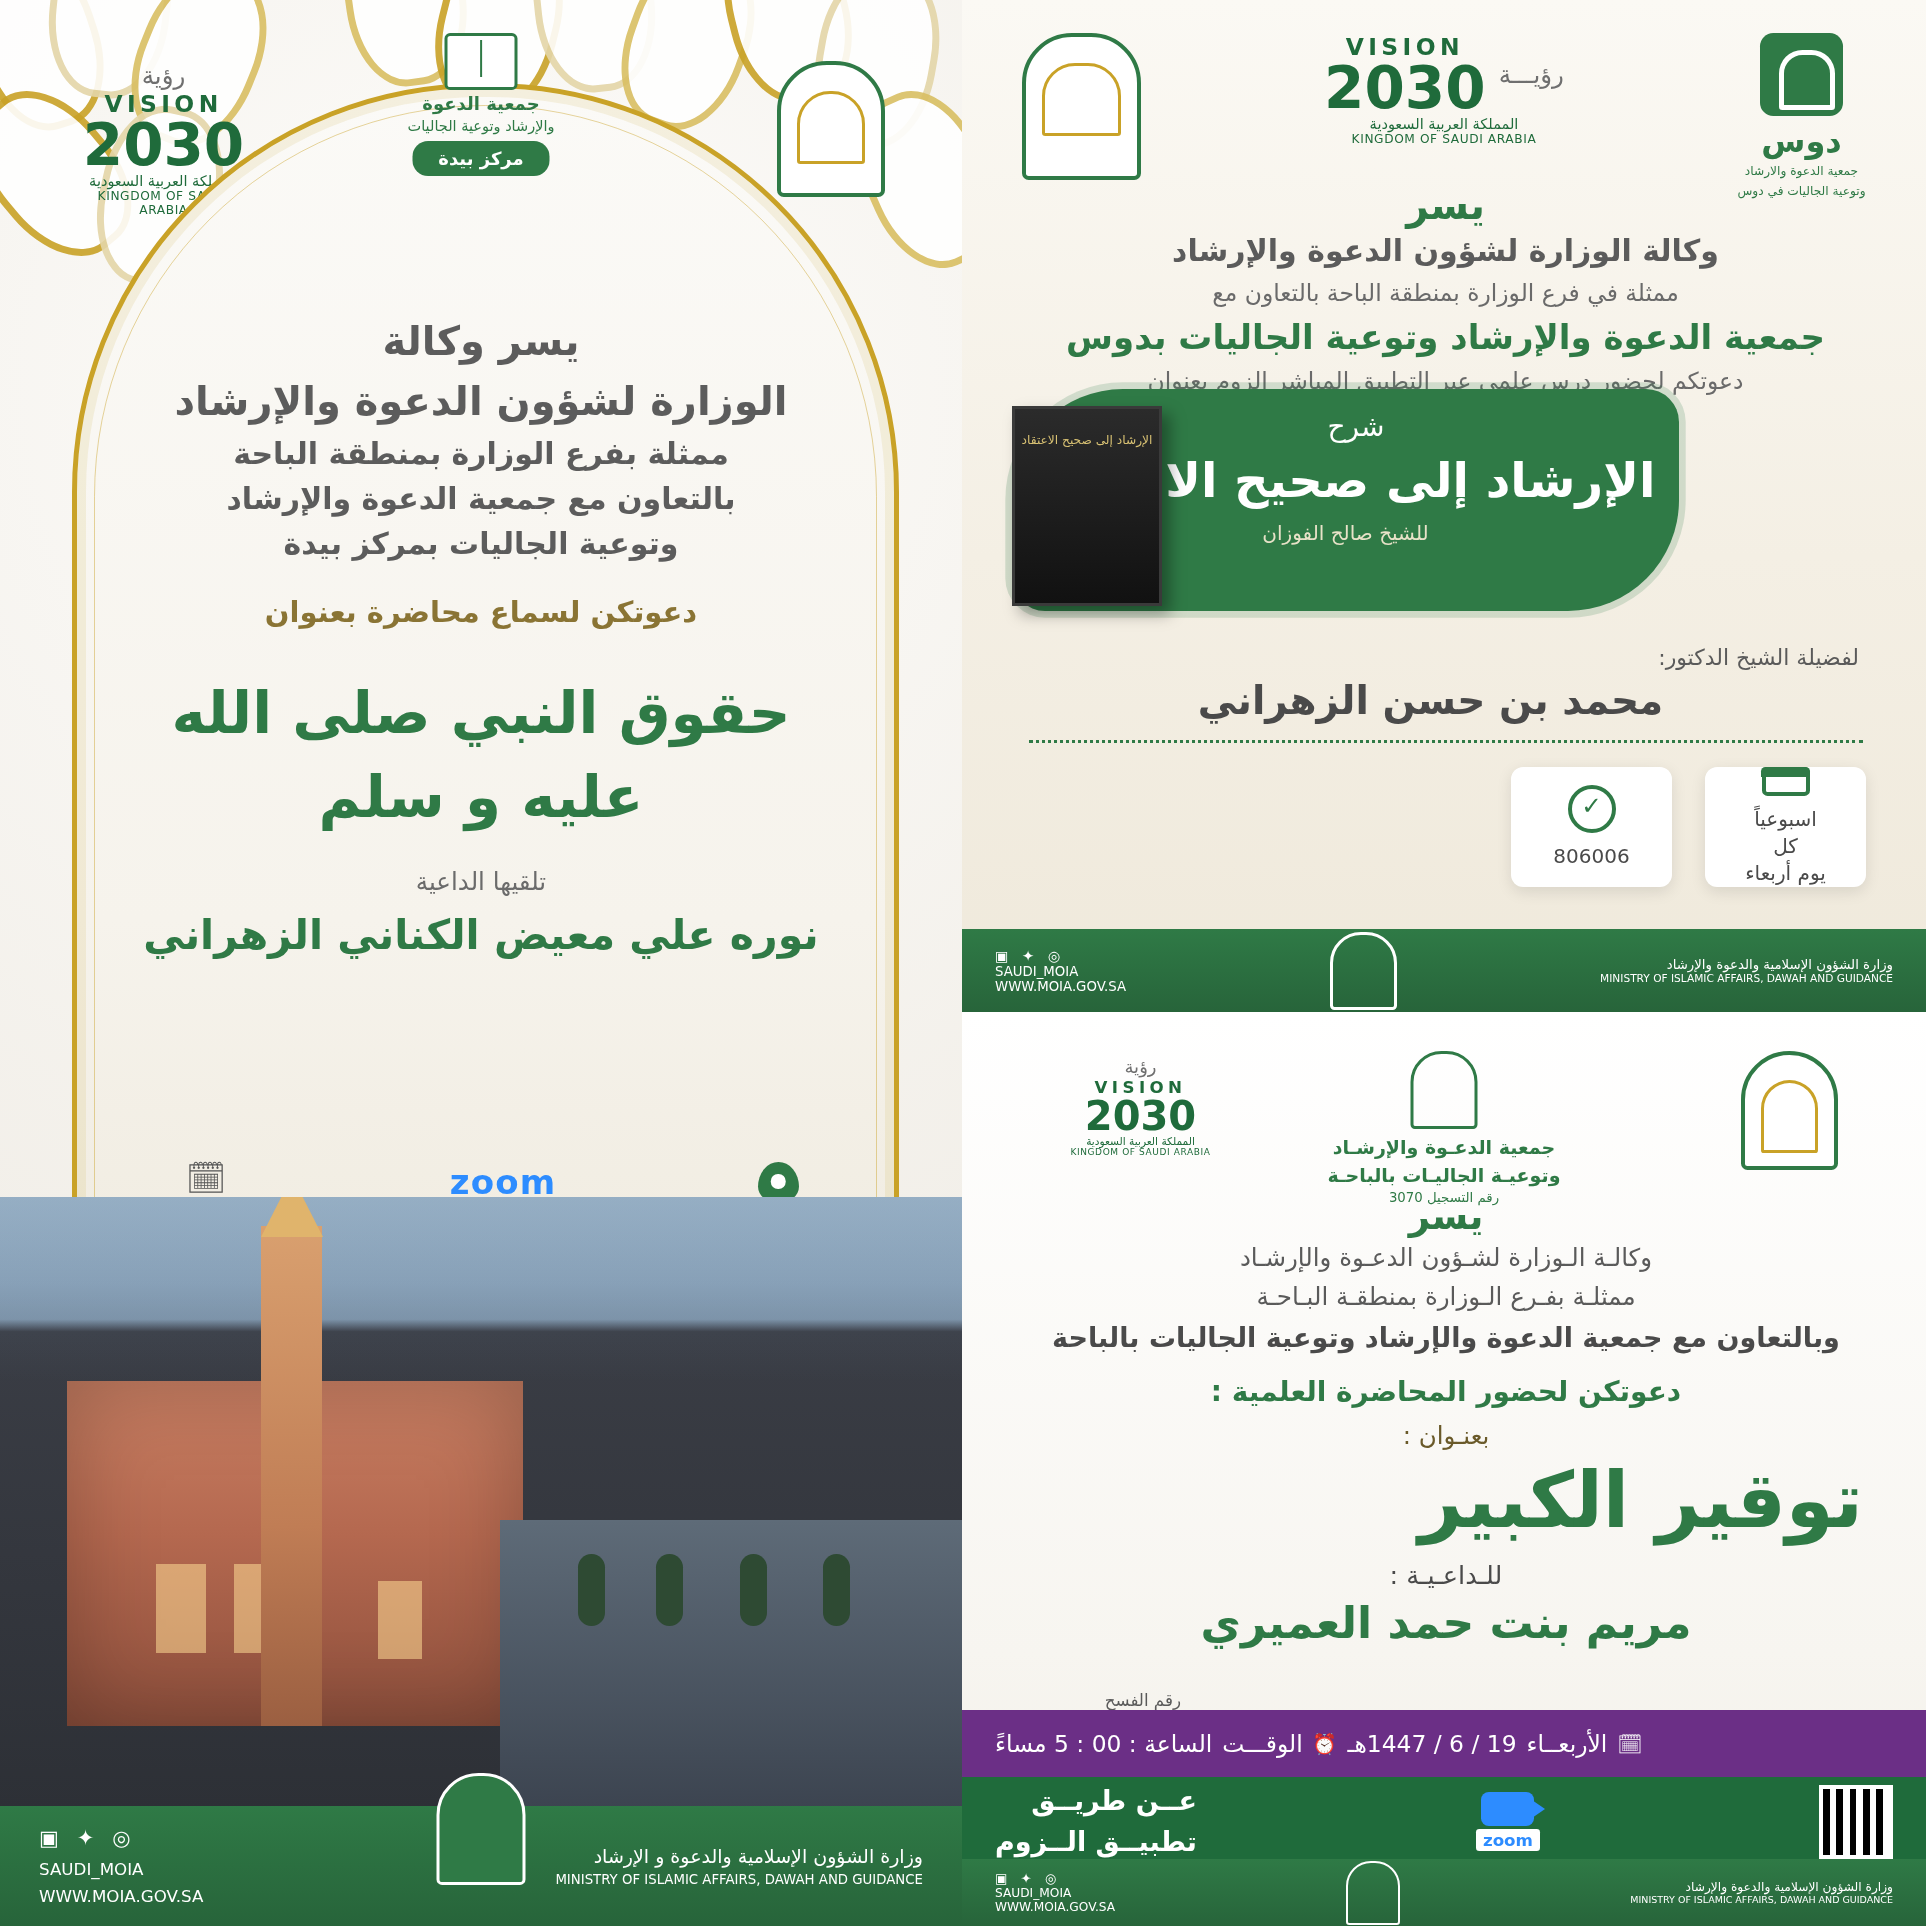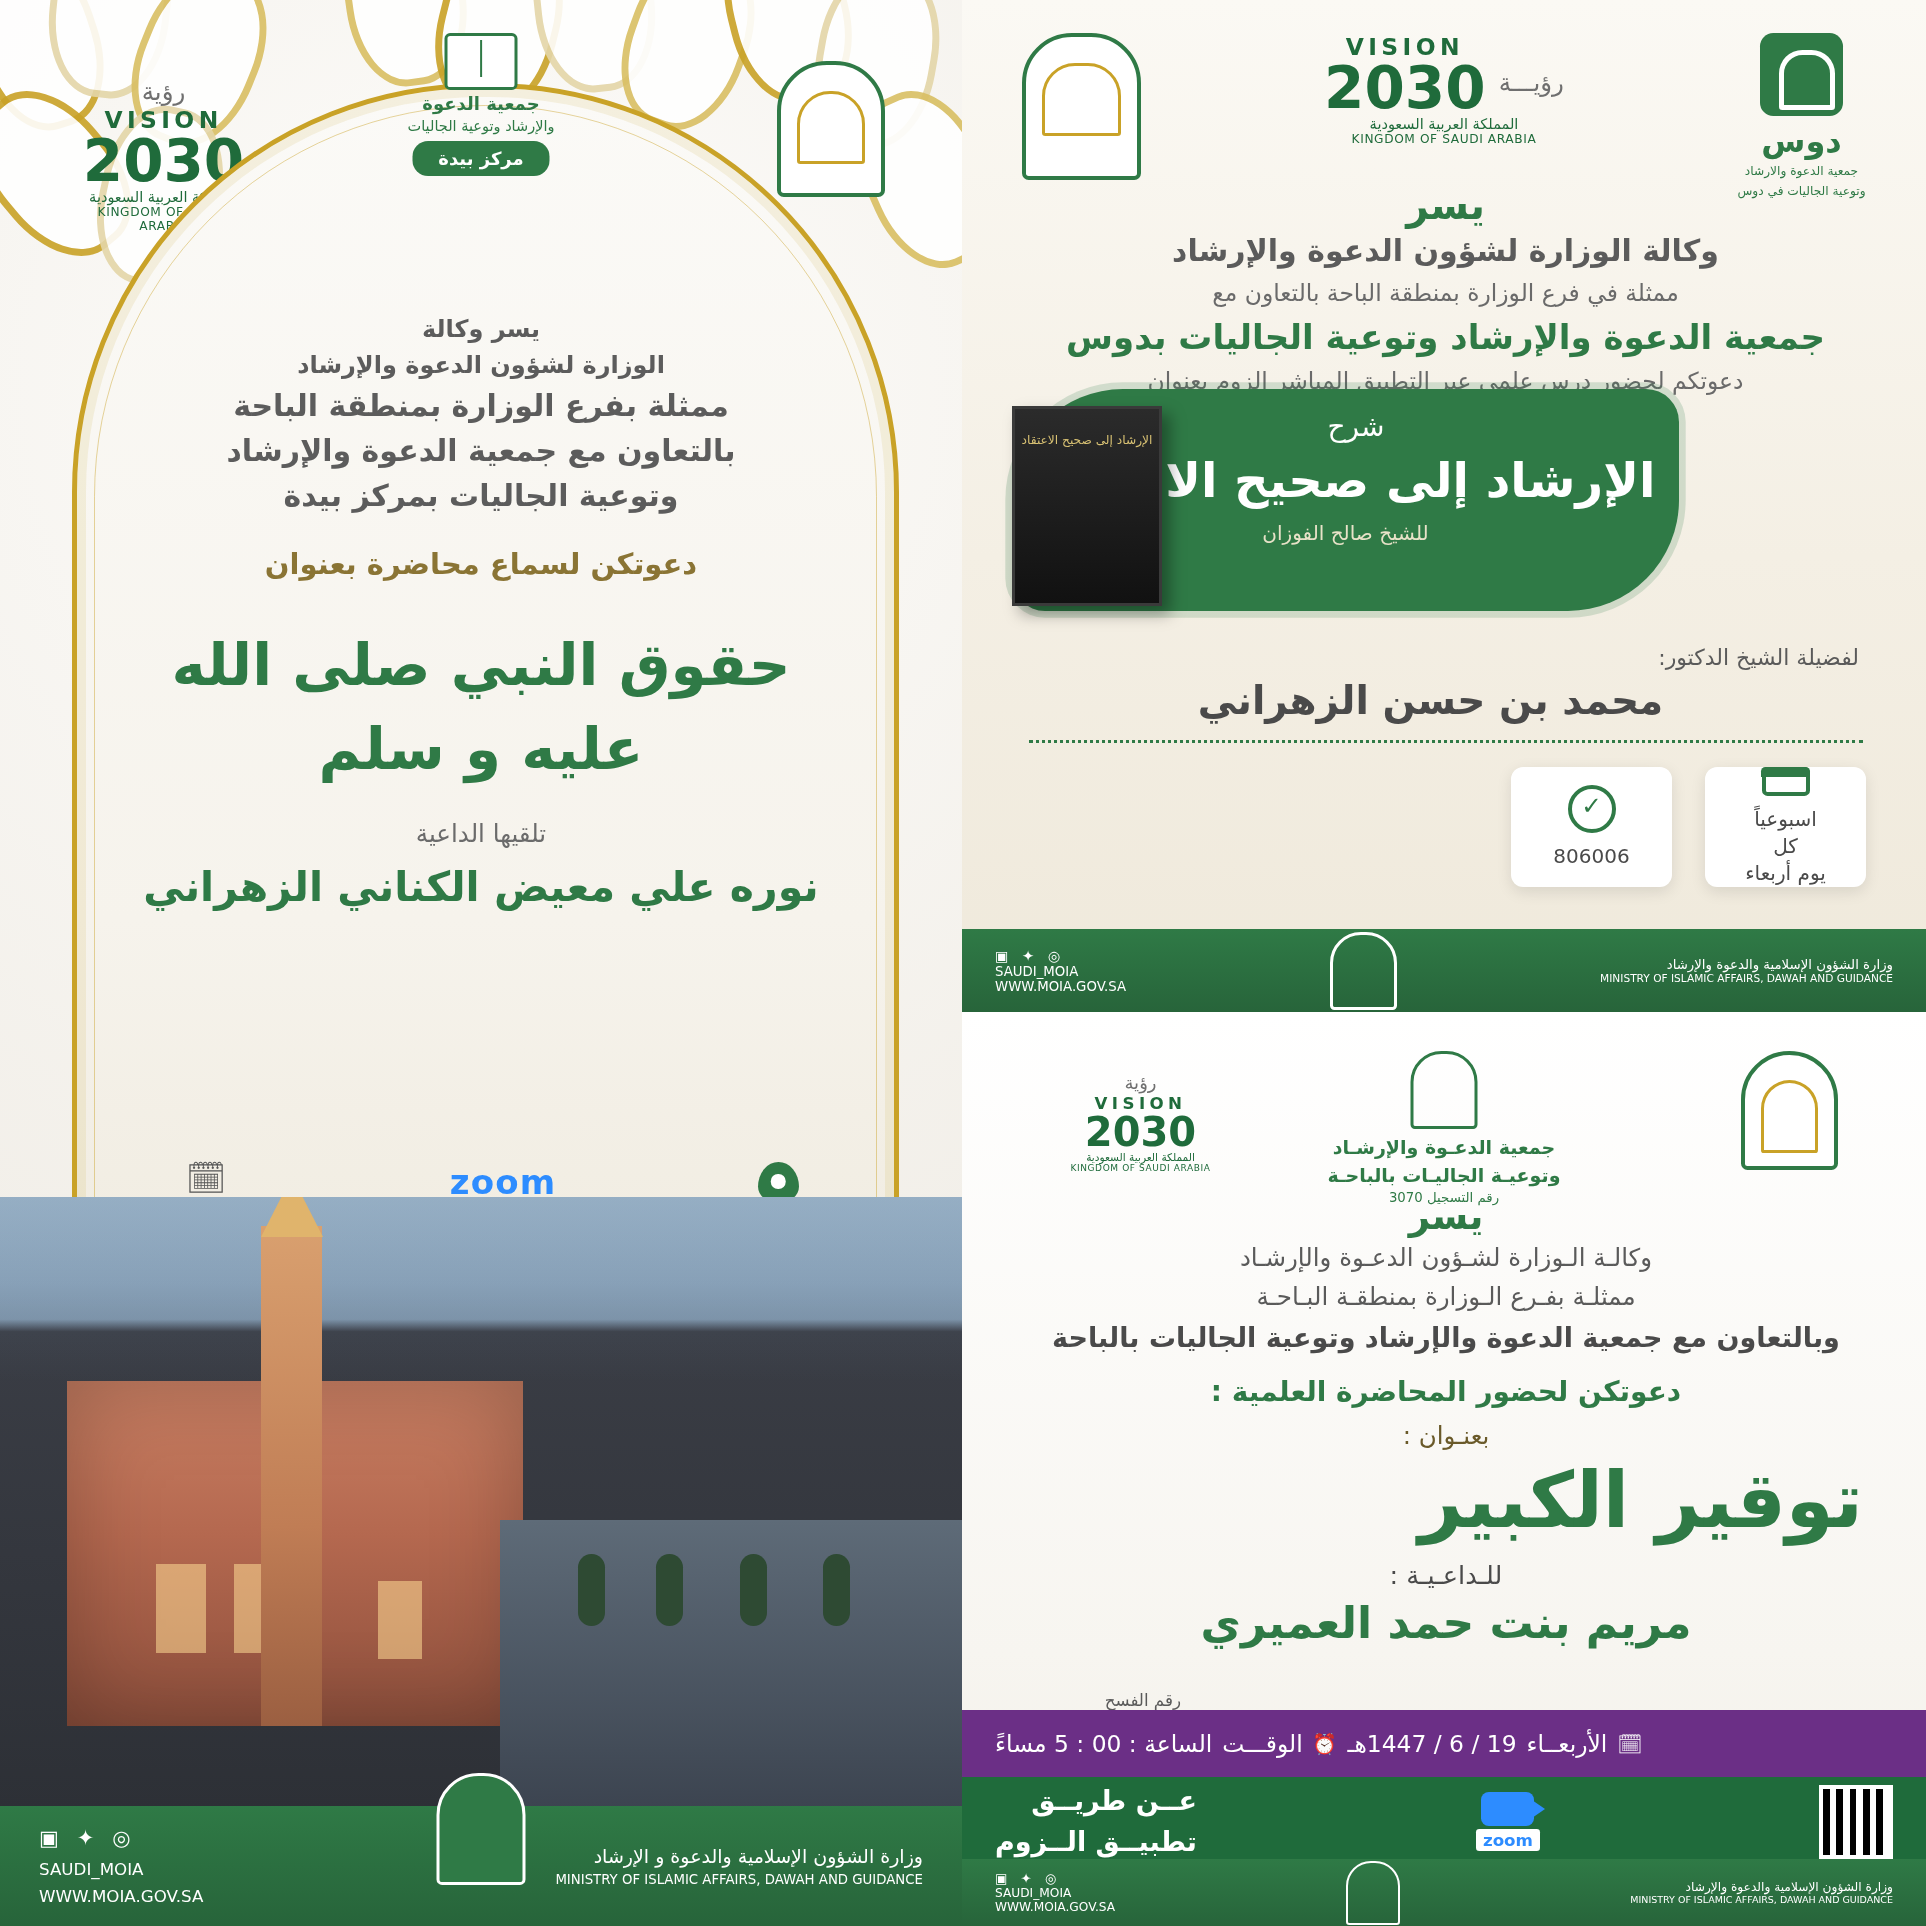--- a/index.html
+++ b/index.html
@@ -57,39 +57,39 @@
     background:#2f7a46;transform:translateX(-50%);
   }
   .assoc-t1{font-size:18px;font-weight:bold;color:#2f7a46;letter-spacing:0;}
   .assoc-t2{font-size:14.5px;color:#2f7a46;margin-top:3.3px;}
   .center-pill{
     display:inline-block;margin-top:7.8px;background:#2f7a46;color:#fff;
     font-size:18px;font-weight:bold;padding:6.7px 25.6px;border-radius:15.6px;
   }
 
   .vision-left{position:absolute;left:72px;top:61px;width:183px;text-align:center;color:#1f6b3b;}
-  .vision-ar{font-size:24.5px;color:#6f6f6f;margin-top:16px;}
+  .vision-ar{font-size:24.5px;color:#6f6f6f;}
   .vision-word{font-size:23.4px;letter-spacing:4.4px;color:#1f6b3b;font-weight:bold;}
   .vision-num{font-size:58px;font-weight:bold;color:#1f6b3b;line-height:.95;}
   .vision-sub1{font-size:14.5px;color:#1f6b3b;}
   .vision-sub2{font-size:12.2px;color:#1f6b3b;letter-spacing:0.6px;}
 
   .moia-left{position:absolute;right:67px;top:61px;width:128px;text-align:center;}
   .moia-emblem{
     width:100px;height:128px;margin:0 auto;
     border:4.4px solid #2f7a46;border-radius:50px 50px 6.7px 6.7px;background:#fff;
     position:relative;
   }
   .moia-emblem:before{
     content:"";position:absolute;left:15.6px;right:15.6px;top:25.6px;height:67px;
     border:3.3px solid #c9a227;border-radius:33px 33px 3.3px 3.3px;
   }
 
   .body-left{position:absolute;left:128px;top:311px;width:706px;text-align:center;color:#4a4a4a;}
-  .ln{font-size:24px;line-height:1.5;font-weight:bold;color:#5c5c5c;}
+  .ln{font-size:40px;line-height:1.5;font-weight:bold;color:#5c5c5c;}
   .ln.small{font-size:30px;}
   .invite-line{font-size:29px;color:#8a7434;margin-top:29px;font-weight:bold;}
   .title-green{
     font-size:58px;color:#2f7a46;font-weight:bold;margin-top:42px;line-height:1.45;
   }
   .by-label{font-size:24.5px;color:#6b6b6b;margin-top:28px;}
   .speaker{font-size:41px;color:#2f7a46;font-weight:bold;margin-top:14.5px;}
 
   .info-row{
     position:absolute;left:128px;top:1162px;width:706px;

